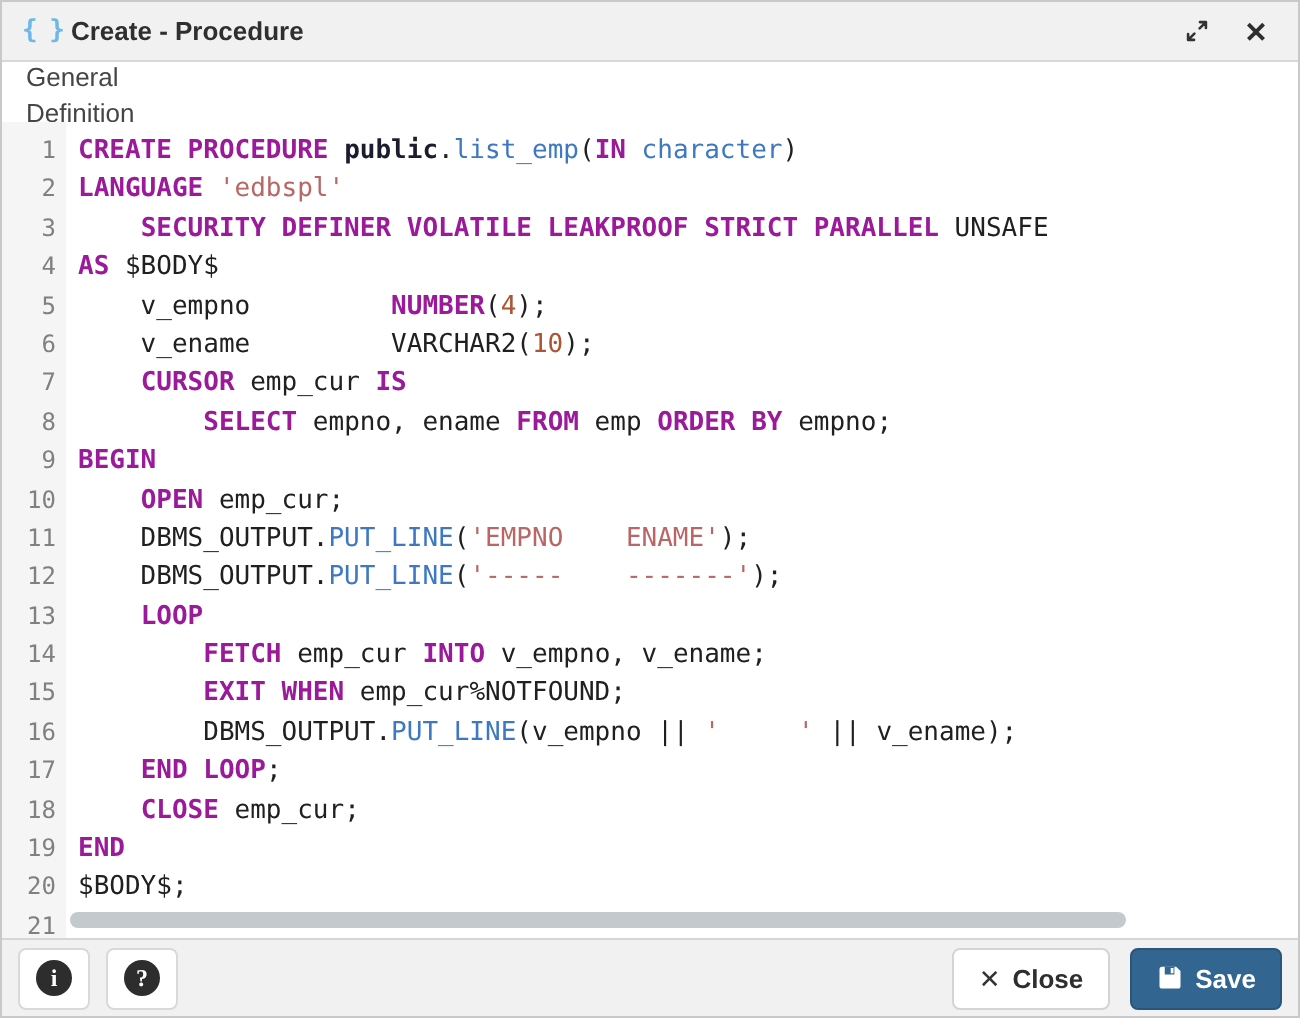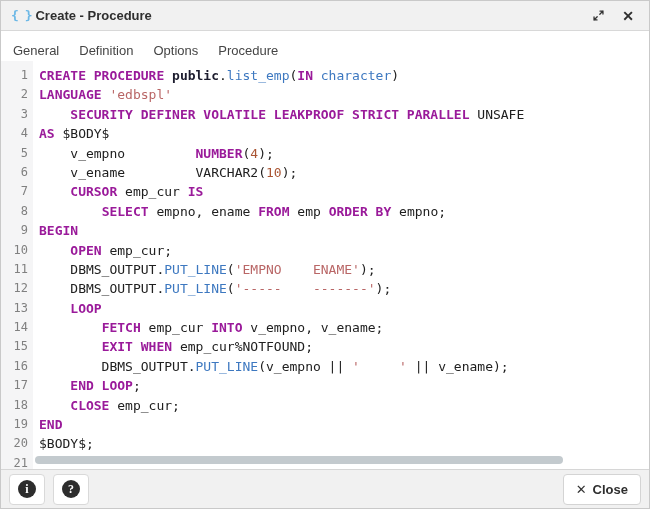--- a/index.html
+++ b/index.html
@@ -16,21 +16,21 @@
   .hdr .ticon{font-family:"DejaVu Sans Mono", monospace; color:#6cb8e6; font-weight:bold;
        font-size:13px; margin-right:4px; letter-spacing:-1px;}
   .hdr .title{font-size:13px; font-weight:bold; color:#2f2f2f;}
   .hdr .spacer{flex:1;}
   .hbtn{width:22px; height:22px; display:flex; align-items:center; justify-content:center;
        cursor:pointer; color:#2f2f2f; margin-left:8px;}
   .hbtn svg{display:block;}
   .hdr .x{font-size:14px; font-weight:bold; line-height:1;}
   
   .tabbar{position:absolute; top:30px; left:0; right:0; height:42px; background:#fff;
-       border-bottom:1px solid #d6d6d6; display:flex; align-items:stretch; padding-left:2px;}
+       border-bottom:1px solid #d6d6d6; display:flex; align-items:stretch; padding-left:2px;flex-direction:column;}
   .tab{font-size:13px; color:#454545; padding:0 10px; display:flex; align-items:center;
        border-bottom:3px solid transparent; cursor:pointer;}
   .tab.active{border-bottom-color:var(--tab-underline); color:#303030;}
   
   .editor{position:absolute; top:60px; left:0; right:0; height:410px; background:#fff;
        overflow:hidden; font-family:"DejaVu Sans Mono", monospace; font-size:13px;}
   .gutter{position:absolute; top:0; left:0; bottom:0; width:32px; background:#f5f5f6;
        padding-top:5px; text-align:right;}
   .ln{height:19.4px; line-height:19.4px; padding-right:5px; color:#808080; font-size:12px;}
   .code{position:absolute; top:0; left:32px; right:0; bottom:0; padding:5px 0 0 6px;
@@ -116,13 +116,23 @@
     <span class="circ">i</span>
   </div>
   <div class="sqbtn">
     <span class="circ">?</span>
   </div>
   <span class="spacer"></span>
   <button class="btn">
     <span class="xg">✕</span>
     <span>Close</span>
   </button>
+  <button class="btn primary">
+    <span>
+      <svg width="14" height="14" viewBox="0 0 16 16">
+        <path d="M2 3 a1.5 1.5 0 0 1 1.5-1.5 h8 L14 4 v8.5 a1.5 1.5 0 0 1 -1.5 1.5 h-9 A1.5 1.5 0 0 1 2 12.5 Z" fill="#fff"></path>
+        <rect x="5" y="1.5" width="5.5" height="4.5" fill="#326690"></rect>
+        <rect x="8.4" y="2.3" width="1.6" height="3" fill="#fff"></rect>
+      </svg>
+    </span>
+    <span>Save</span>
+  </button>
 </div>
 
 </body></html>

